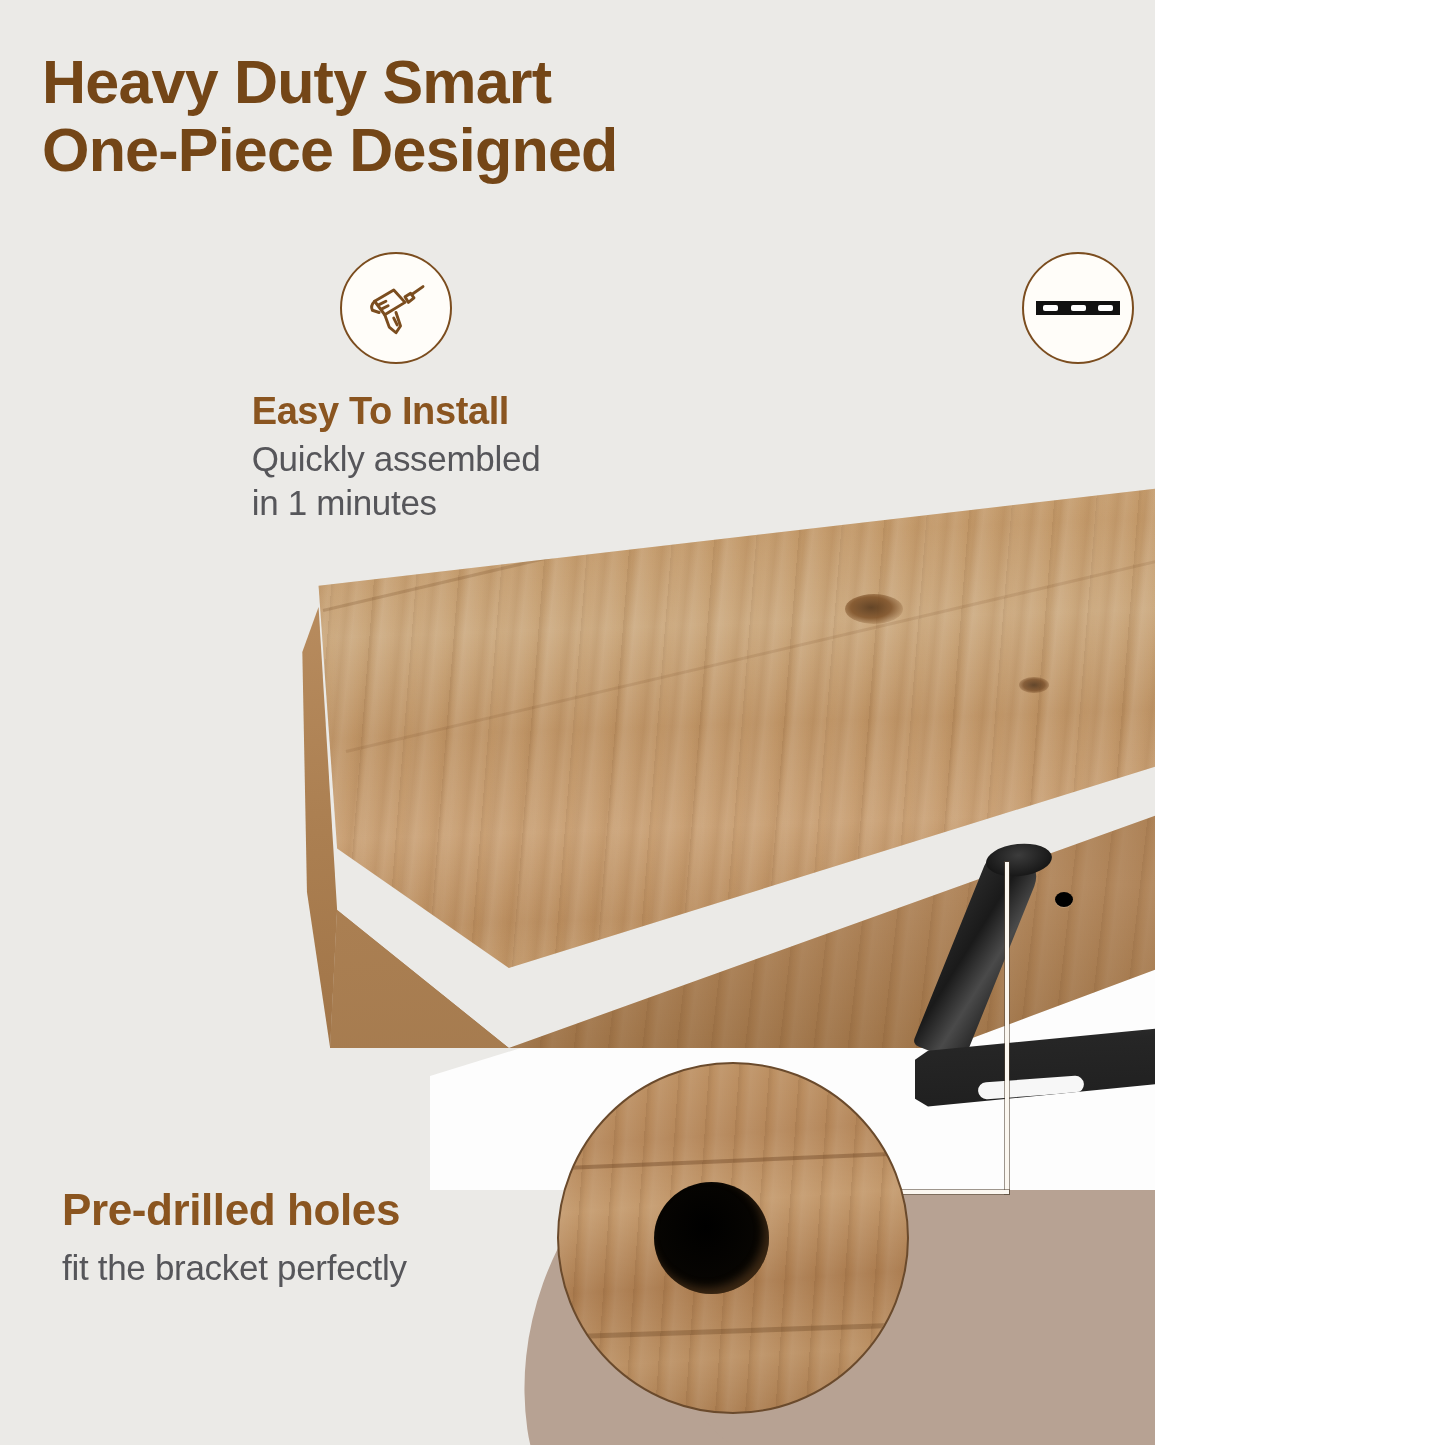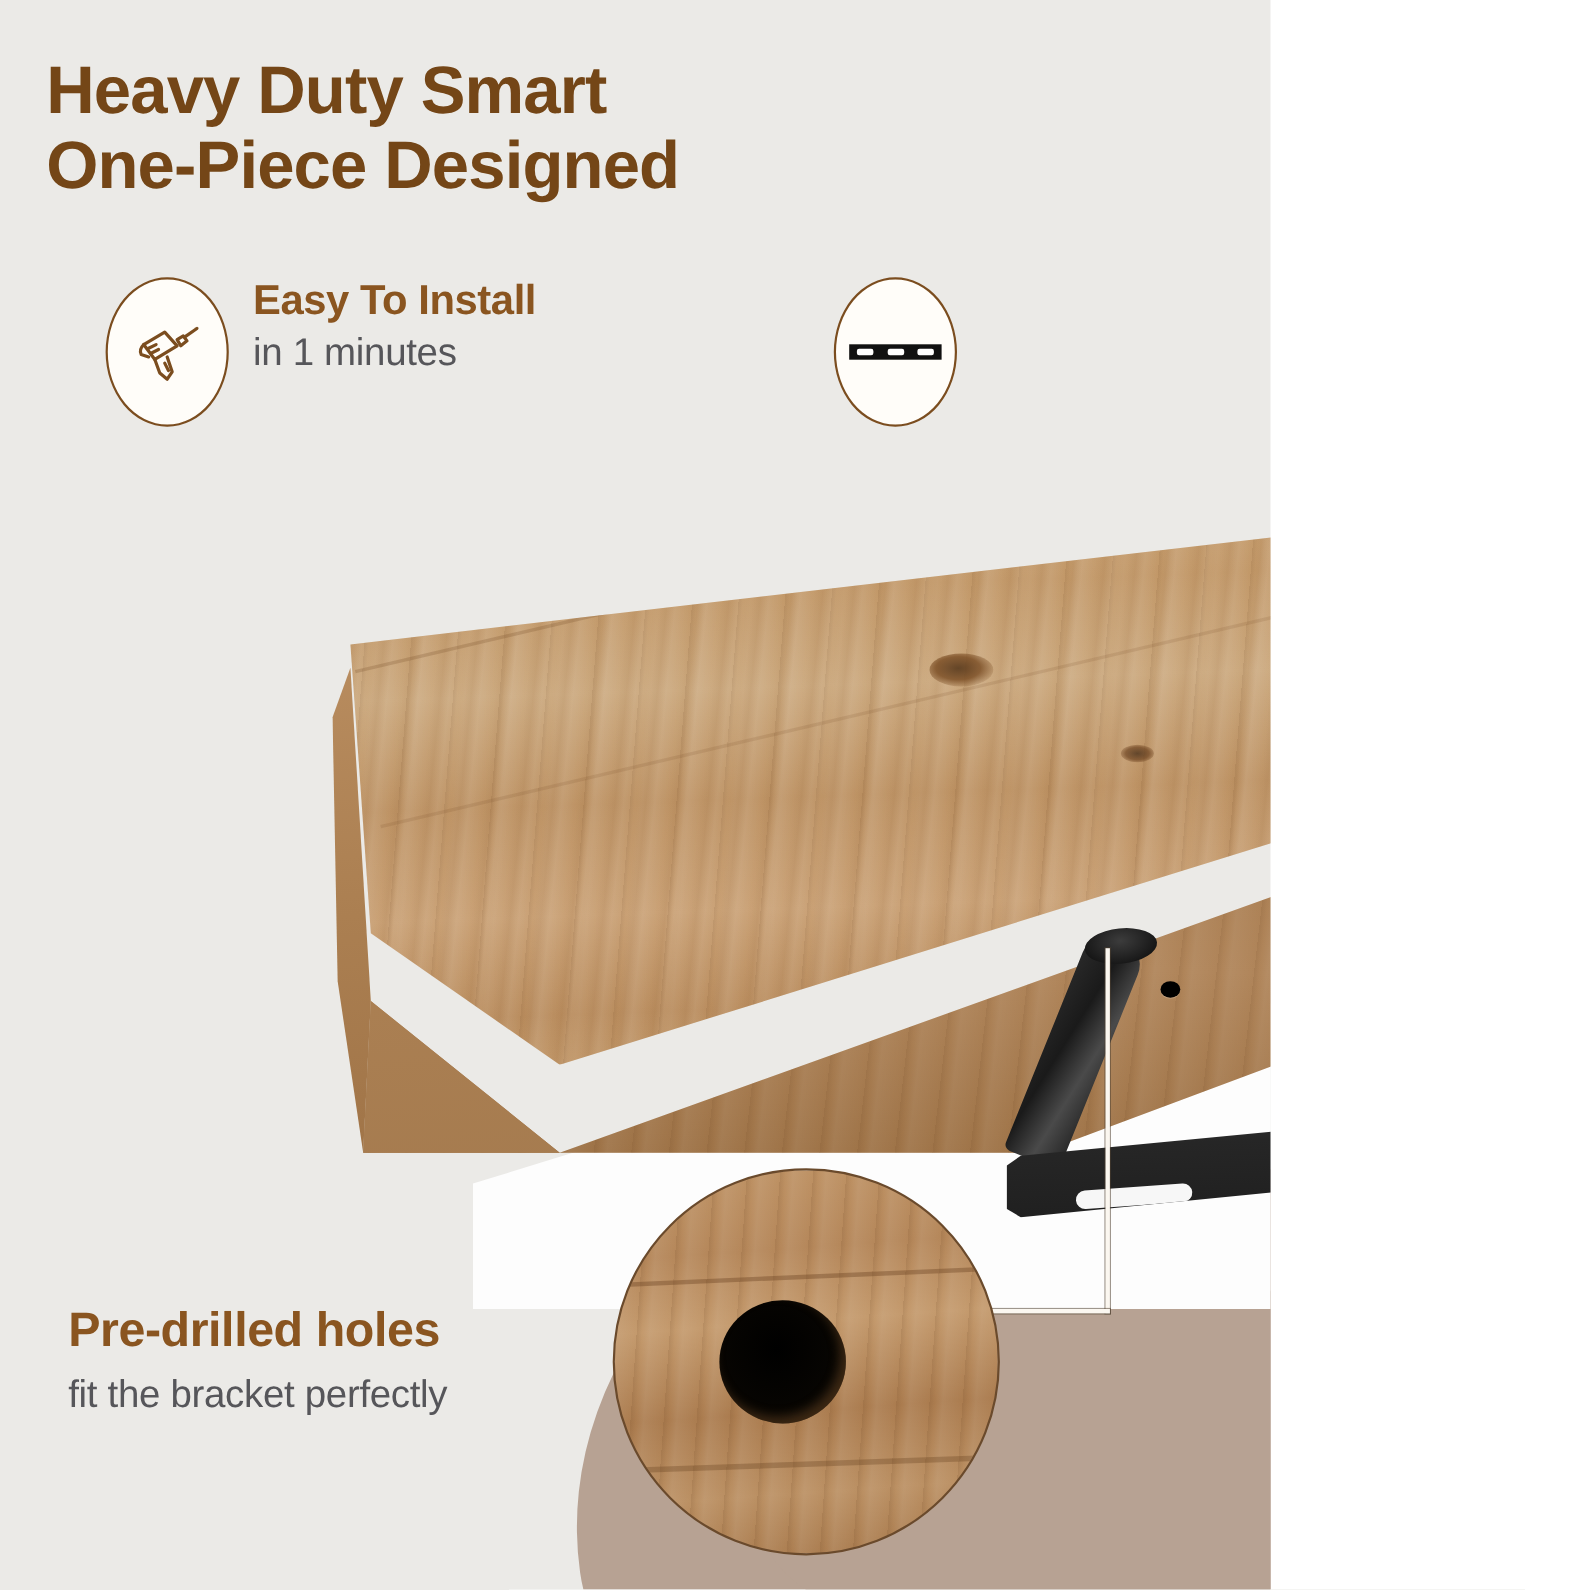--- a/index.html
+++ b/index.html
@@ -50,22 +50,23 @@
     font-size: 61px;
     font-weight: 700;
     line-height: 1.12;
     letter-spacing: -0.8px;
   }
 
   
   .feature {
     position: absolute;
     display: flex;
-    align-items: flex-start;
+    align-items: center;
     gap: 22px;
+    flex-direction: column;
   }
   #feature-0 { left: 96px; top: 248px; width: 600px; }
   #feature-1 { left: 758px; top: 248px; width: 640px; }
 
   .feat-icon-wrap {
     width: 112px;
     height: 136px;
     flex: 0 0 112px;
     border: 2px solid #7b4d1f;
     border-radius: 50%;
@@ -380,20 +381,21 @@
           <path d="M22 38 L26 49 L32 54 L36 48 L32 36"></path>
           <path d="M13 26 Q9 30 11 34 L17 36"></path>
           <path d="M17 29 L23 26"></path>
           <path d="M19 33 L25 30"></path>
           <path d="M30 41 L33 47"></path>
         </g>
       </svg>
     </div>
     <div class="feat-text">
       <div class="feat-title">Easy To Install</div>
+      <div class="feat-desc">Quickly assembled</div>
       <div class="feat-desc">in 1 minutes</div>
     </div>
   </div>
 
   <div class="feature" id="feature-1">
     <div class="feat-icon-wrap">
       <svg width="86" height="40" viewBox="0 0 86 26">
         <rect x="1" y="6" width="84" height="14" fill="#111111"></rect>
         <rect x="8" y="10" width="15" height="6" rx="2" fill="#ffffff"></rect>
         <rect x="36" y="10" width="15" height="6" rx="2" fill="#ffffff"></rect>

